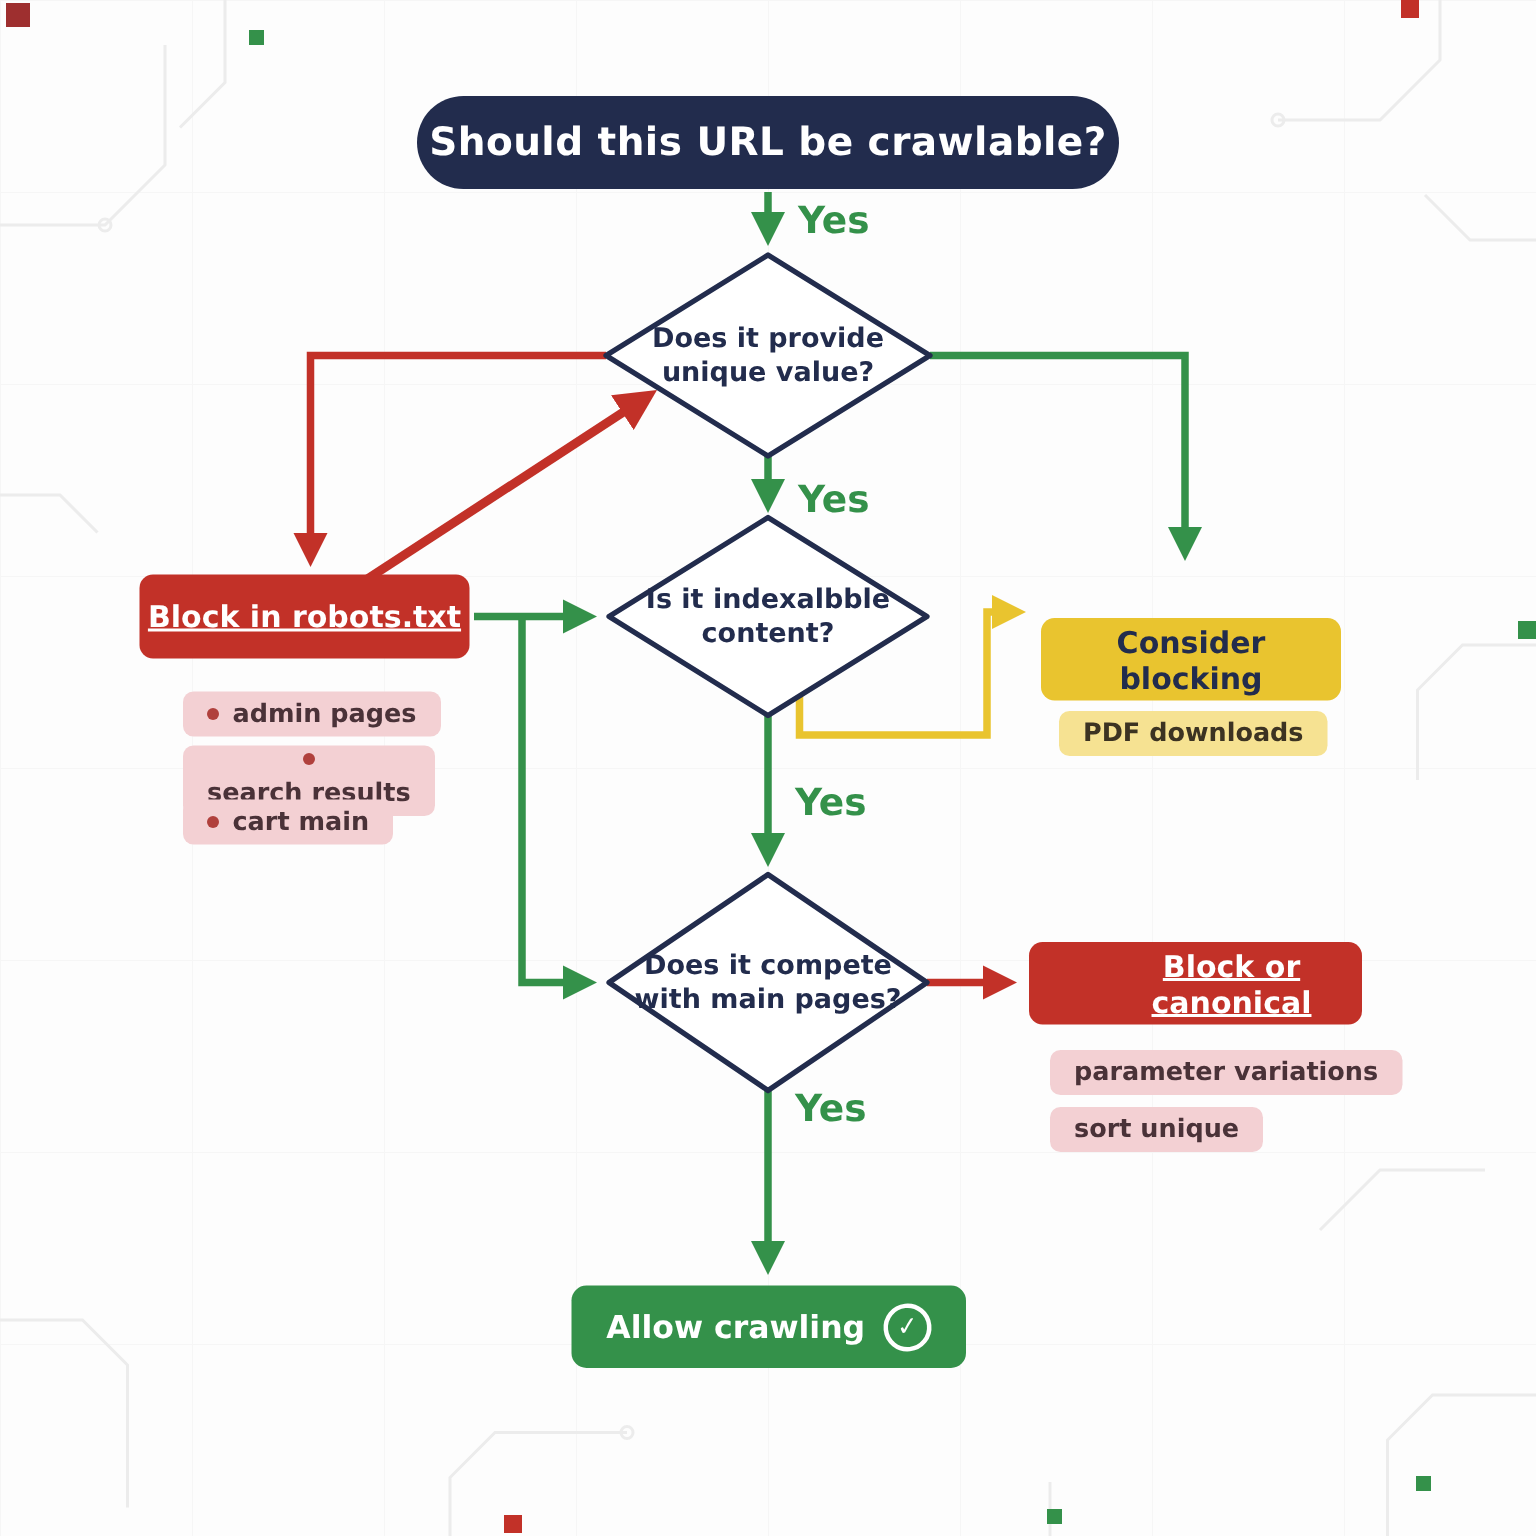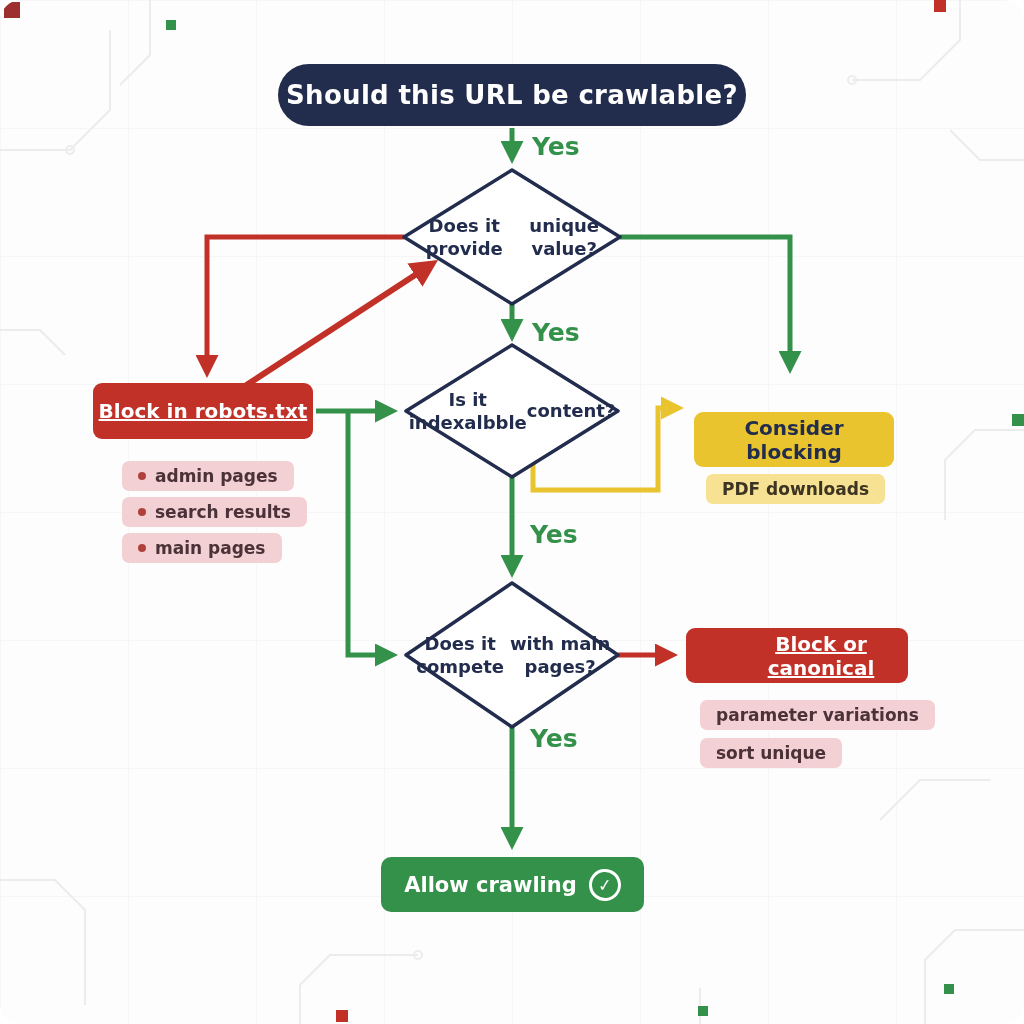--- a/index.html
+++ b/index.html
@@ -3,36 +3,35 @@
 <meta charset="utf-8">
 <style>
   html,body{margin:0;padding:0;background:#fff;}
   .canvas{
     position:relative;width:1024px;height:1024px;overflow:hidden;
     font-family:"DejaVu Sans","Liberation Sans",sans-serif;
     background-color:#fdfdfd;
     background-image:linear-gradient(#f6f6f6 1px,transparent 1px),
                      linear-gradient(90deg,#f6f6f6 1px,transparent 1px);
     background-size:128px 128px;
-    border-radius:21px;
   }
   .layer{position:absolute;left:0;top:0;}
   .abs{position:absolute;box-sizing:border-box;}
   .node{display:flex;align-items:center;justify-content:center;text-align:center;font-weight:700;}
   .title-pill{
     left:278px;top:64px;width:468px;height:62px;border-radius:31px;
     background:var(--navy,#222c4d);color:#fff;font-size:26px;letter-spacing:.3px;
   }
   .yes{position:absolute;color:var(--green,#34914a);font-size:25px;font-weight:700;}
   .y1{left:532px;top:132px;}
   .y2{left:532px;top:318px;}
   .y3{left:530px;top:520px;}
   .y4{left:530px;top:724px;}
   .dlabel{
-    position:absolute;display:flex;flex-direction:row;align-items:center;justify-content:center;
+    position:absolute;display:flex;flex-direction:column;align-items:center;justify-content:center;
     color:var(--navy,#222c4d);font-weight:700;font-size:18px;line-height:1.3;text-align:center;
   }
   .d1{left:412px;top:203px;width:200px;height:68px;}
   .d2{left:412px;top:377px;width:200px;height:68px;}
   .d3{left:412px;top:621px;width:200px;height:68px;}
   .box{border-radius:9px;color:#fff;font-size:20px;}
   .red-box{background:var(--red,#c23128);text-decoration:underline;}
   .yellow-box{background:var(--yellow,#e9c42f);color:var(--navy,#222c4d);}
   .green-box{background:var(--green,#34914a);}
   .robots{left:93px;top:383px;width:220px;height:56px;}
@@ -40,21 +39,21 @@
   .canonical{left:686px;top:628px;width:222px;height:55px;padding-left:48px;}
   .allow-box{left:381px;top:857px;width:263px;height:55px;border-radius:10px;font-size:21px;gap:12px;}
   .pill{
     position:absolute;display:inline-flex;align-items:center;gap:9px;
     border-radius:7px;padding:5px 16px;font-size:17px;font-weight:700;white-space:nowrap;
   }
   .pink-pill{background:var(--pink,#f3d0d3);color:var(--pink-text,#4a3238);}
   .yellow-pill{background:var(--yellow-light,#f6e292);color:#3c3322;}
   .dot{width:8px;height:8px;border-radius:50%;background:#b0403c;flex:0 0 auto;}
   .lp1{left:122px;top:461px;}
-  .lp2{left:122px;top:497px;}
+  .lp2{left:122px;top:497px;flex-direction:column;}
   .lp3{left:122px;top:533px;}
   .yp1{left:706px;top:474px;}
   .yp2{left:706px;top:484px;}
   .rp1{left:700px;top:700px;}
   .rp2{left:700px;top:738px;}
   .check{
     display:inline-flex;align-items:center;justify-content:center;
     width:26px;height:26px;border:3px solid #fff;border-radius:50%;
     font-size:17px;font-weight:700;color:#fff;transform:rotate(-6deg);
   }
@@ -148,21 +147,21 @@
   <div class="pill pink-pill lp1">
     <span class="dot"></span>
     <span>admin pages</span>
   </div>
   <div class="pill pink-pill lp2">
     <span class="dot"></span>
     <span>search results</span>
   </div>
   <div class="pill pink-pill lp3">
     <span class="dot"></span>
-    <span>main pages</span>
+    <span>cart main</span>
   </div>
 
   <div class="abs node box yellow-box consider">Consider blocking</div>
   <div class="pill yellow-pill yp1">
     <span>PDF downloads</span>
   </div>
 
   <div class="abs node box red-box canonical">Block or canonical</div>
   <div class="pill pink-pill rp1">
     <span>parameter variations</span>

